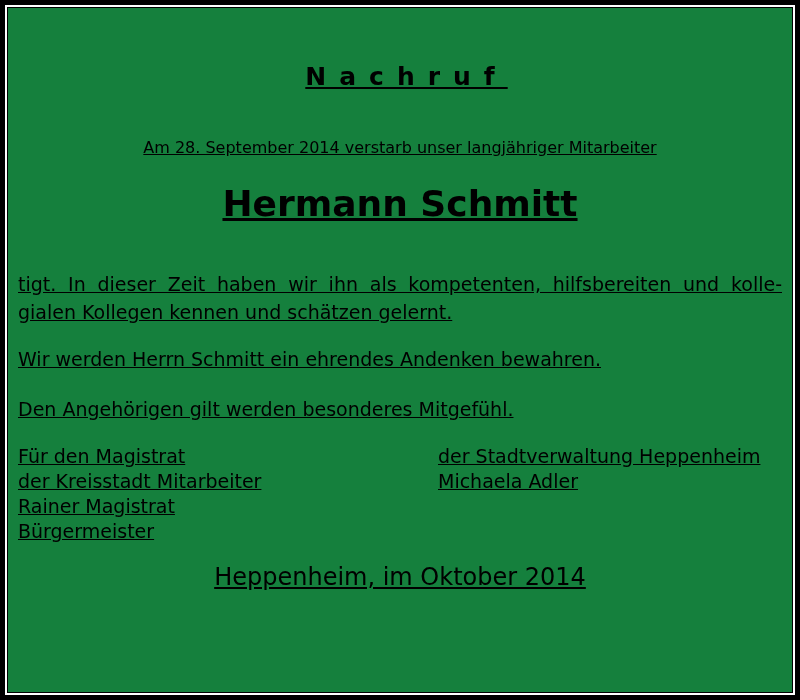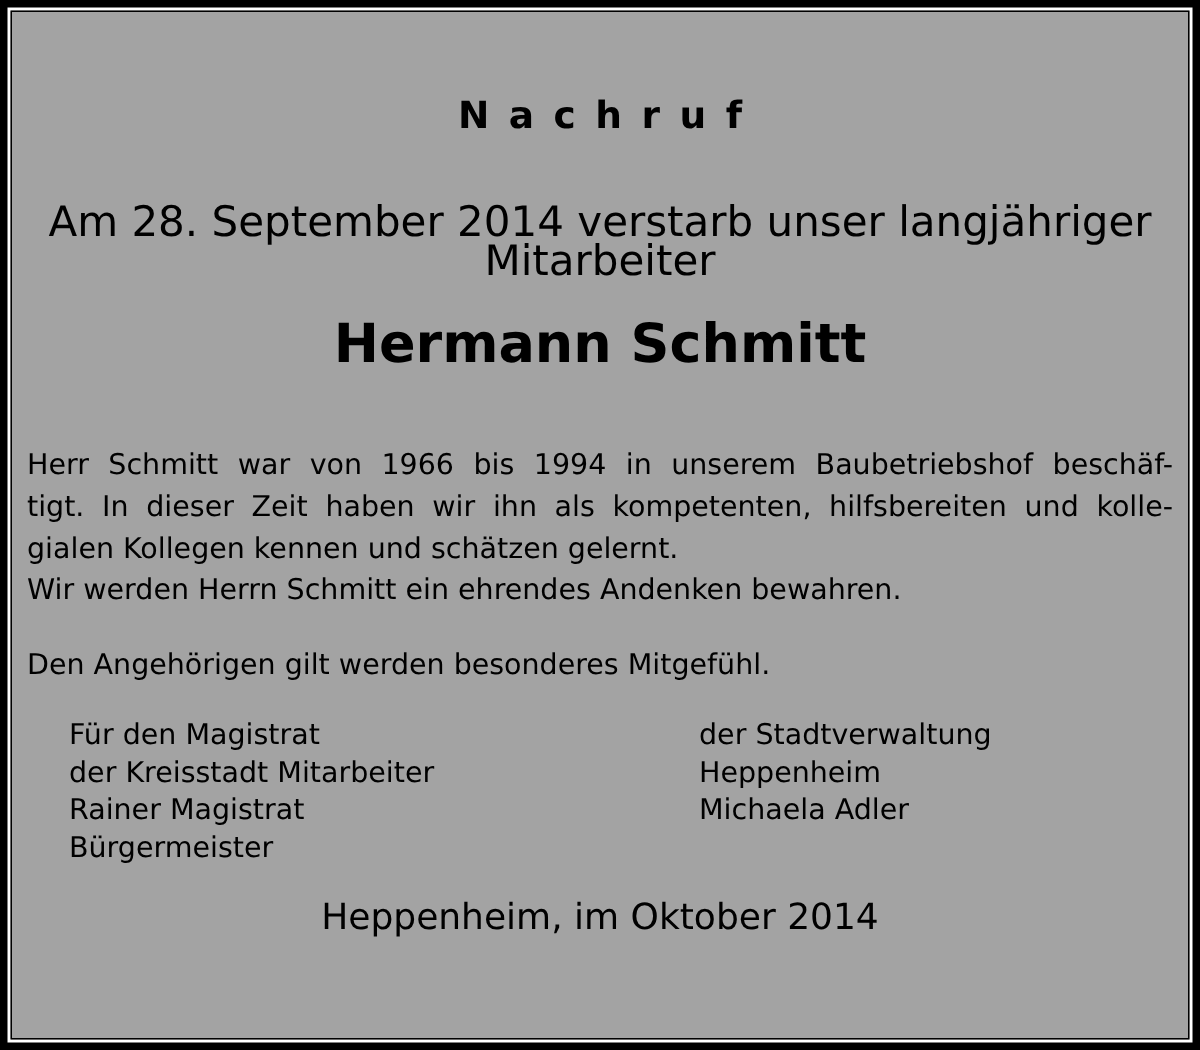--- a/index.html
+++ b/index.html
@@ -20,37 +20,38 @@
     height: 700px;
     border: 5px solid #000000;
     padding: 2px;
     background: #ffffff;
   }
   .frame-inner {
     box-sizing: border-box;
     width: 100%;
     height: 100%;
     border: 1px solid #000000;
-    background: #a3a3a3;
+    background: #15803d;
     padding: 0 10px;
     overflow: hidden;
+    text-decoration: underline;
   }
   .title {
     margin: 54px 0 0 0;
     text-align: center;
     font-size: 25px;
     font-weight: bold;
     letter-spacing: 13px;
     padding-left: 13px; 
     line-height: 30px;
   }
   .intro {
     margin: 43px 0 0 0;
     text-align: center;
-    font-size: 28px;
+    font-size: 16px;
     line-height: 26px;
   }
   .name {
     margin: 22px 0 0 0;
     text-align: center;
     font-size: 36px;
     font-weight: bold;
     line-height: 42px;
   }
   .body-paragraph {
@@ -63,33 +64,33 @@
   }
   .body-line.justify {
     text-align: justify;
     text-align-last: justify;
   }
   .statement {
     margin: 0;
     font-size: 19px;
     line-height: 26px;
   }
-  .statement.remembrance { }
+  .statement.remembrance { margin-top: 20px; }
   .statement.condolence  { margin-top: 24px; }
   .signature-block {
     margin-top: 22px;
     display: flex;
     flex-direction: row;
     font-size: 19px;
   }
   .sig-col {
     display: flex;
     flex-direction: column;
   }
-  .sig-col.left  { width: 420px; flex: 0 0 420px; margin-left: 28px; }
+  .sig-col.left  { width: 420px; flex: 0 0 420px; }
   .sig-col.right { flex: 1 1 auto; }
   .sig-line {
     line-height: 25px;
   }
   .closing {
     margin: 20px 0 16px 0;
     text-align: center;
     font-size: 24px;
     line-height: 26px;
   }
@@ -100,21 +101,20 @@
 <div class="frame-outer">
   <div class="frame-inner">
 
     <h1 class="title">Nachruf</h1>
 
     <p class="intro">Am 28. September 2014 verstarb unser langjähriger Mitarbeiter</p>
 
     <h2 class="name">Hermann Schmitt</h2>
 
     <div class="body-paragraph">
-      <div class="body-line justify">Herr Schmitt war von 1966 bis 1994 in unserem Baubetriebshof beschäf-</div>
       <div class="body-line justify">tigt. In dieser Zeit haben wir ihn als kompetenten, hilfsbereiten und kolle-</div>
       <div class="body-line">gialen Kollegen kennen und schätzen gelernt.</div>
     </div>
 
     <p class="statement remembrance">Wir werden Herrn Schmitt ein ehrendes Andenken bewahren.</p>
 
     <p class="statement condolence">Den Angehörigen gilt werden besonderes Mitgefühl.</p>
 
     <div class="signature-block">
       <div class="sig-col left">

